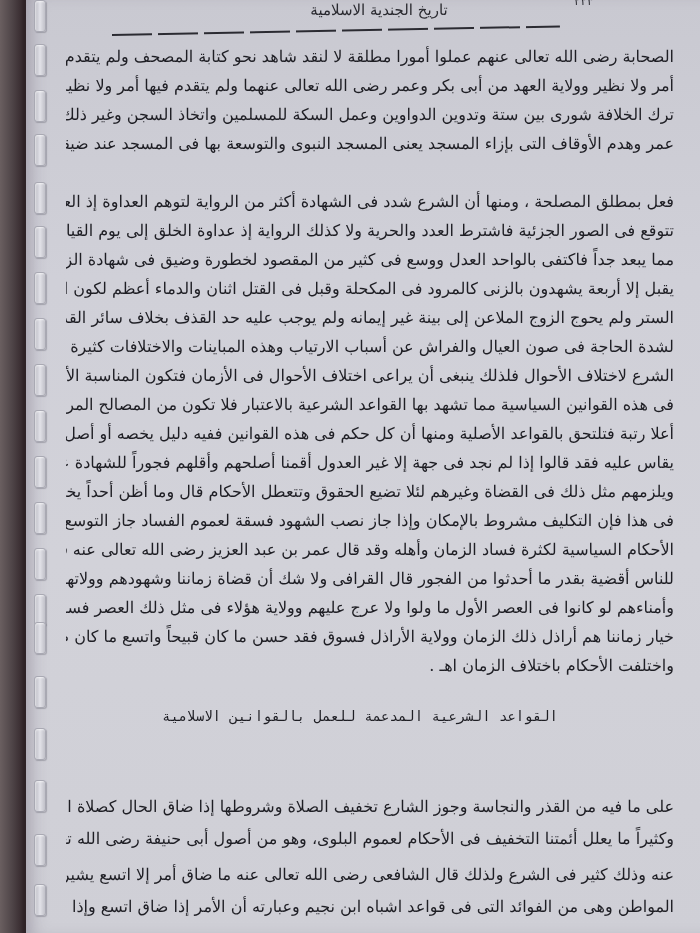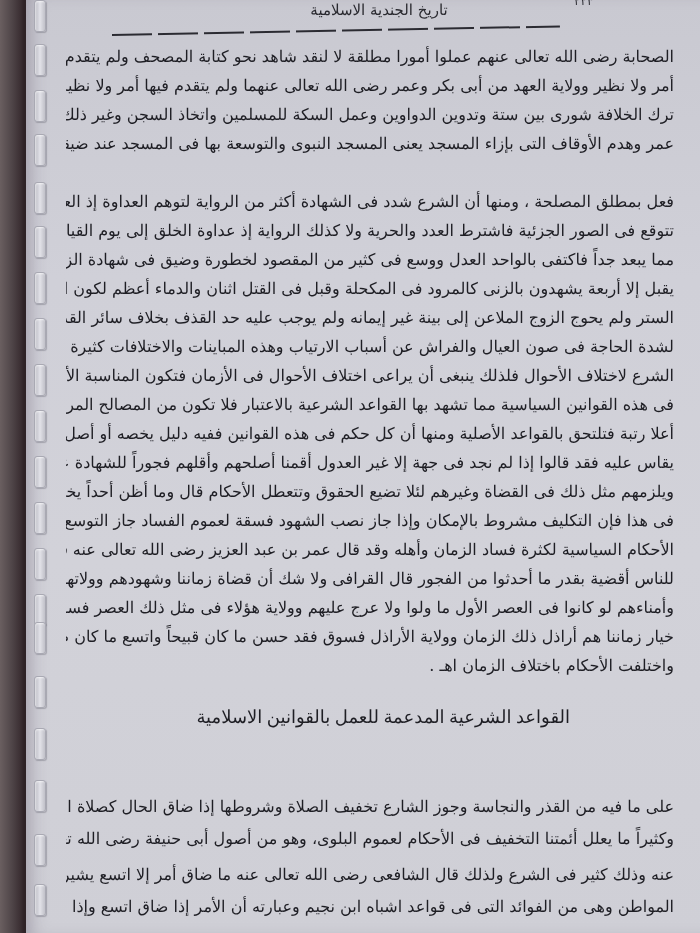--- a/index.html
+++ b/index.html
@@ -100,23 +100,24 @@
     text-align-last: justify;
   }
   .line.last {
     text-align-last: right;
   }
   .section-heading {
     position: absolute;
     top: 704px;
     left: 150px;
     width: 420px;
+    text-align: center;
     direction: rtl;
-    font-family: Liberation Serif, serif;
-    font-size: 18px;
+    font-family: Liberation Mono, monospace;
+    font-size: 14px;
     color: #1e1e24;
     line-height: 26px;
   }
 </style>
 </head>
 <body>
 
 <div class="scene">
   <div class="page"></div>
 

